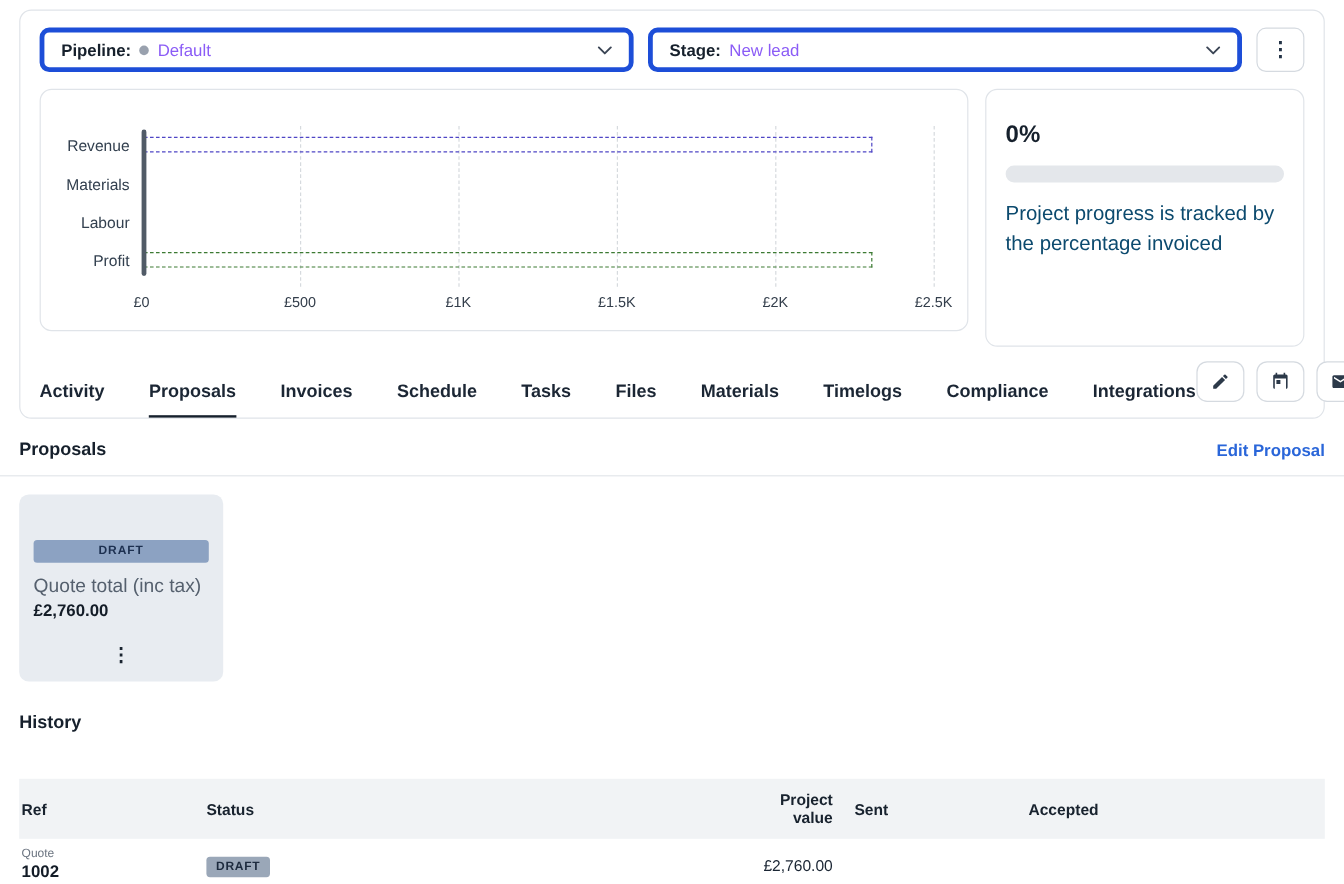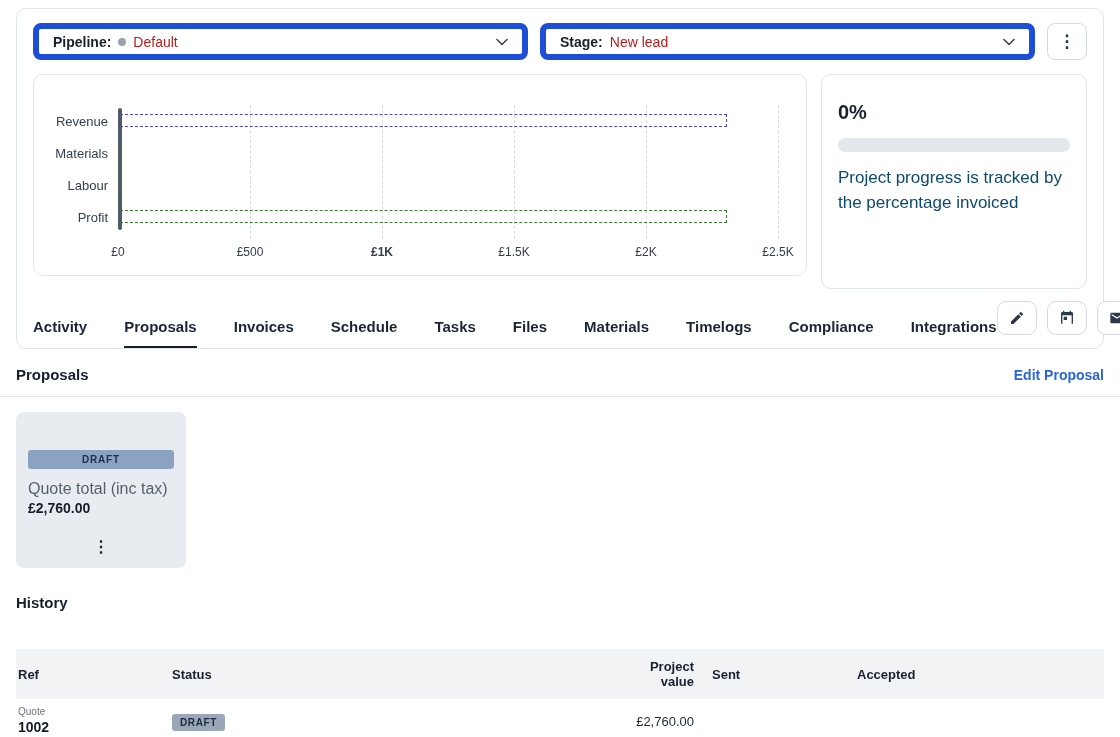--- a/index.html
+++ b/index.html
@@ -14,27 +14,27 @@
   .top-card {
     margin: 8px 16px 0;
     border: 1px solid #e0e4e9;
     border-radius: 10px;
     padding: 14px 16px 0;
     background: #fff;
   }
   .filters-row { display: flex; gap: 12px; }
   .filter-select {
     flex: 1; height: 37px;
-    border: 6px solid #1d4ed8; border-radius: 8px;
+    border: 4px solid #1d4ed8; border-radius: 8px;
     background: #fff;
     display: flex; align-items: center; gap: 7px;
     padding: 0 14px; font-size: 14px; cursor: pointer;
   }
   .filter-select .lbl { font-weight: 700; color: #16202c; }
-  .filter-select .val { color: #b91c1c; }
+  .filter-select .val { color: #8b5cf6; }
   .filter-select .chev { margin-left: auto; display: flex; align-items: center; }
   .dot { width: 8px; height: 8px; border-radius: 50%; background: #99a1ae; display: inline-block; }
   .kebab-btn {
     width: 40px; height: 37px; flex: 0 0 40px;
     border: 1px solid #d5dae0; border-radius: 8px; background: #fff;
     display: flex; align-items: center; justify-content: center;
     font-size: 17px; font-weight: 700; color: #243447; cursor: pointer;
   }
 
   
@@ -185,21 +185,21 @@
             <div class="bar-row">
               <div class="bar" style="width: 92%; border-color: rgb(60, 122, 51);"></div>
             </div>
           </div>
       </div>
       <div class="ticks-row">
         <div class="ticks-spacer"></div>
         <div class="chart-ticks">
             <div class="tick-label" style="left: 0%;">£0</div>
             <div class="tick-label" style="left: 20%;">£500</div>
-            <div class="tick-label" style="left: 40%; font-weight: bold;">£1K</div>
+            <div class="tick-label" style="left: 40%;">£1K</div>
             <div class="tick-label" style="left: 60%;">£1.5K</div>
             <div class="tick-label" style="left: 80%;">£2K</div>
             <div class="tick-label" style="left: 100%;">£2.5K</div>
           </div>
       </div>
     </div>
 
     <div class="progress-panel">
       <div class="progress-percent">0%</div>
       <div class="progress-track">

